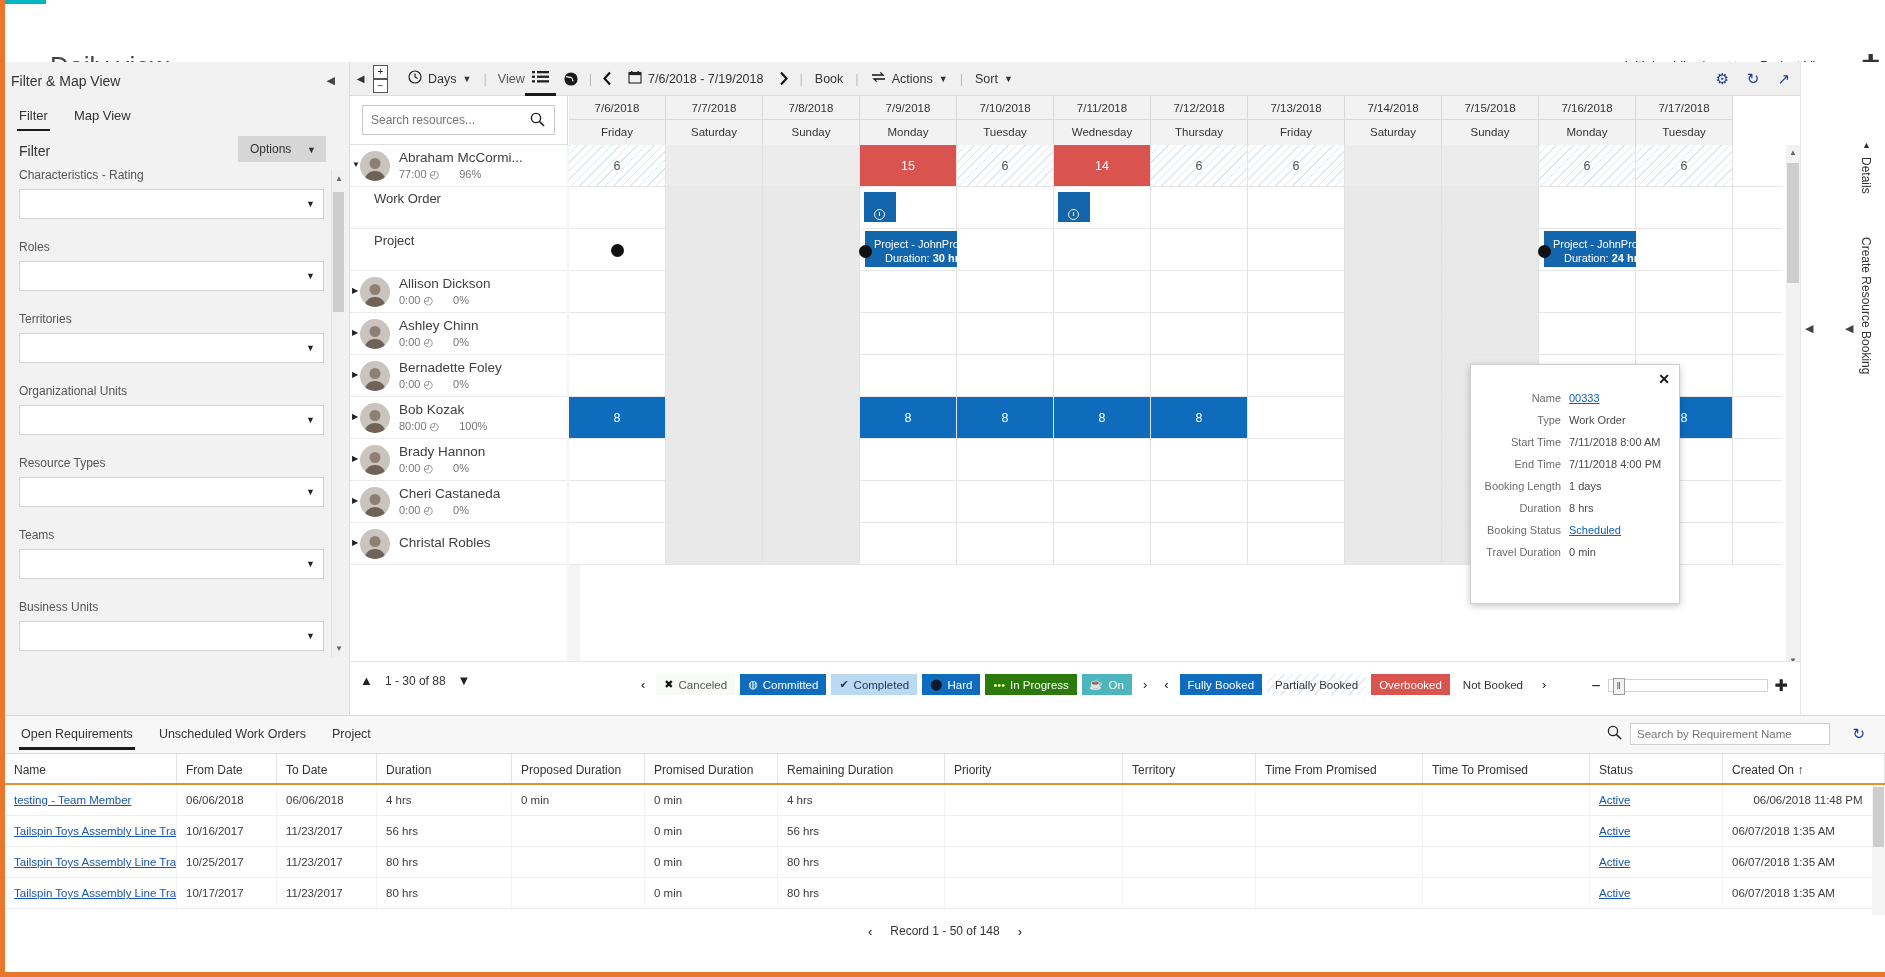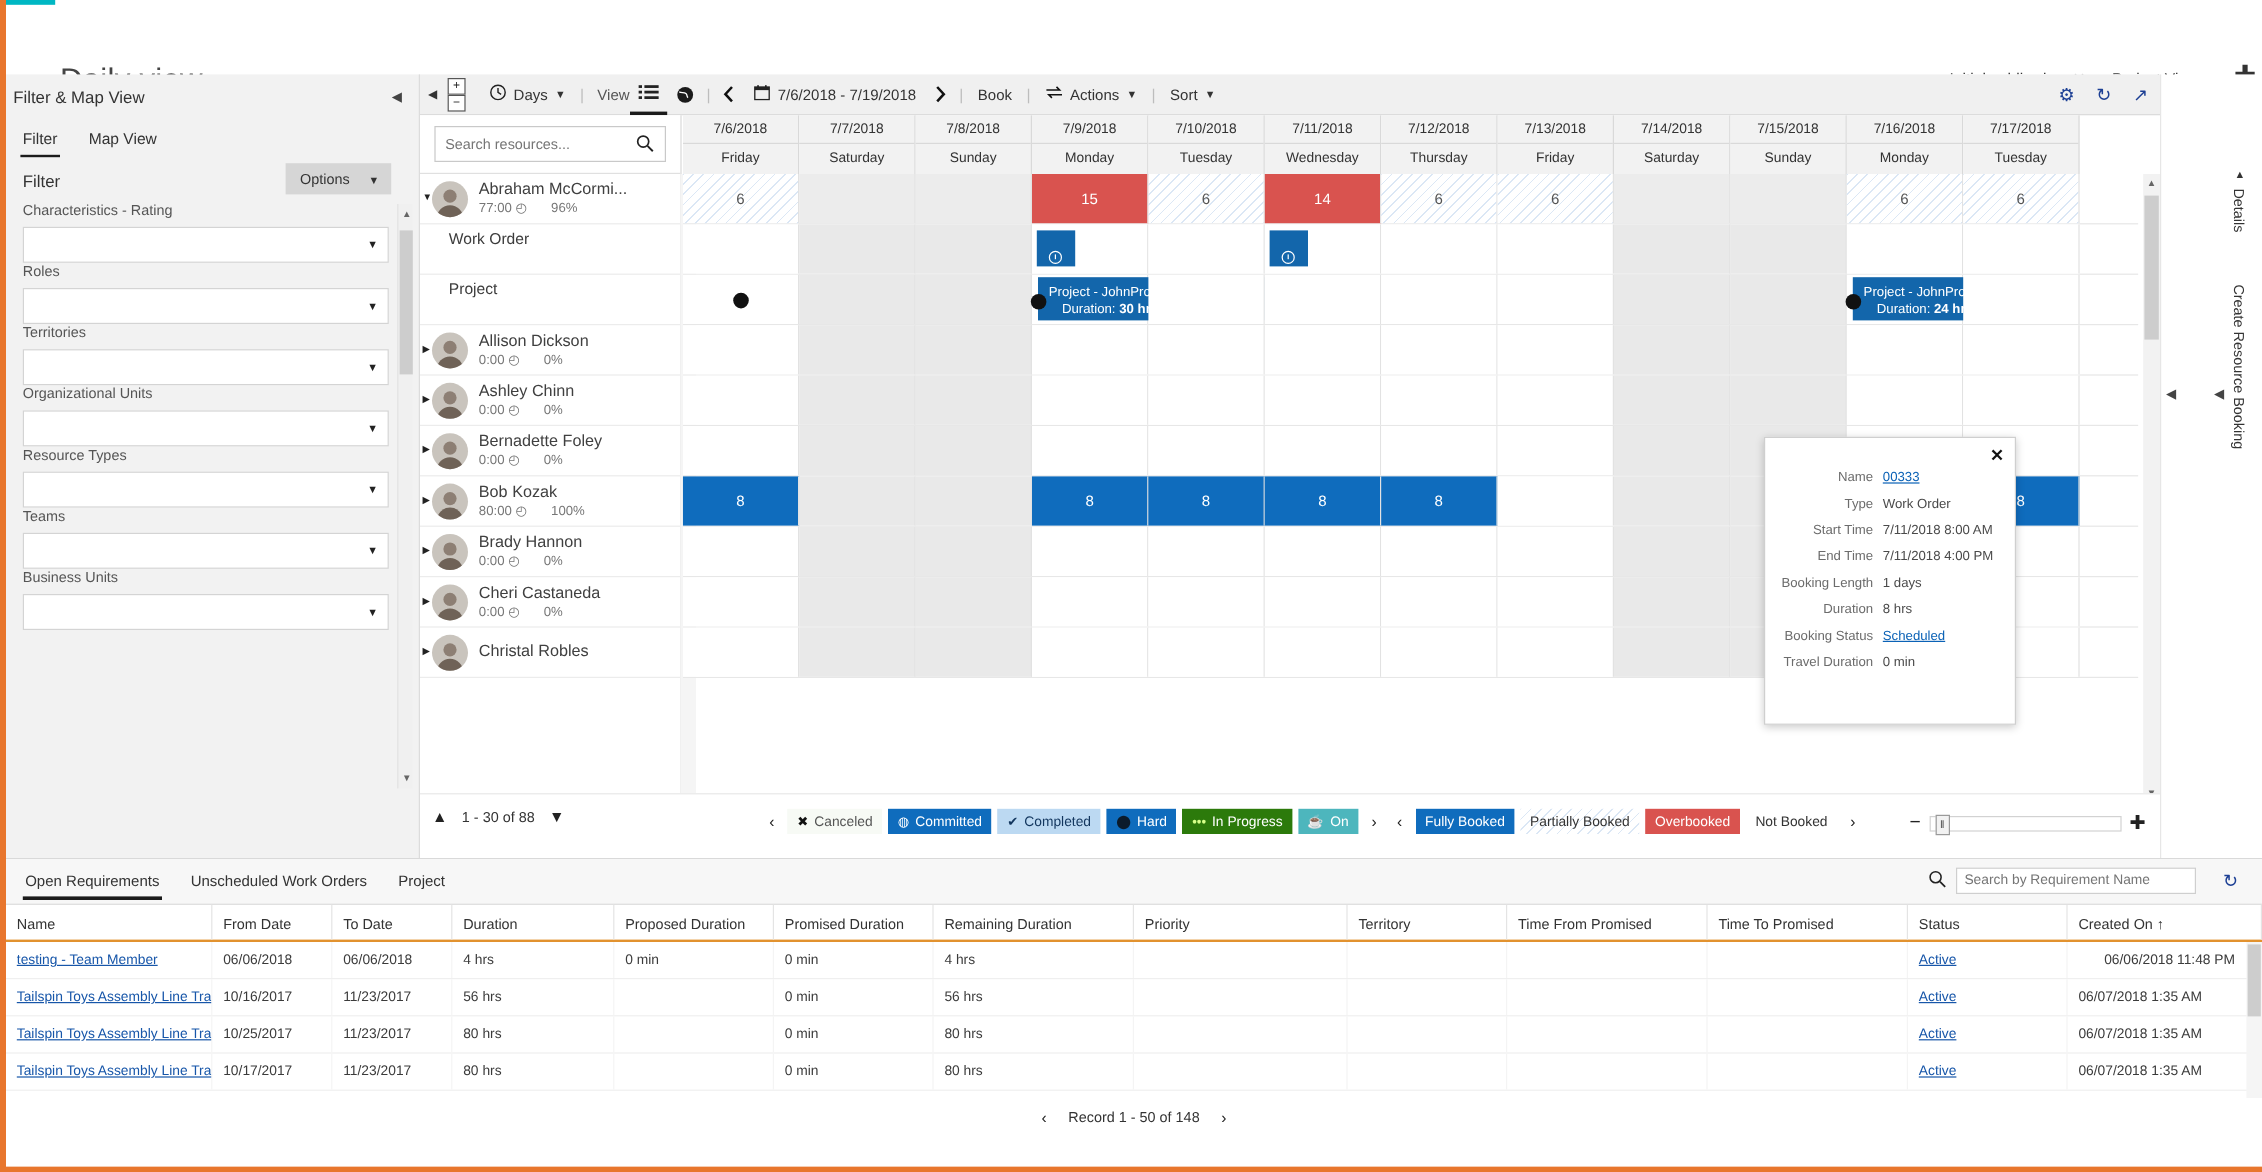--- a/index.html
+++ b/index.html
@@ -31,21 +31,21 @@
   #filter-panel-title { position:absolute; left:6px; top:11px; font-size:14px; color:#333; }
   #filter-collapse-icon { position:absolute; right:14px; top:12px; font-size:11px; color:#444; cursor:pointer; }
   #filter-tabs { position:absolute; left:12px; top:43px; display:flex; gap:22px; }
   .filter-tab { font-size:13px; color:#333; padding:3px 2px 6px 2px; cursor:pointer; }
   .filter-tab.active { border-bottom:2px solid #1b1b1b; }
   #filter-subhead { position:absolute; left:0; top:73px; width:345px; height:33px; }
   #filter-subhead-label { position:absolute; left:14px; top:8px; font-size:14px; color:#333; }
   #options-button { position:absolute; right:24px; top:1px; width:88px; height:26px; background:#d6d6d6; border:none; font-family:"Liberation Sans",sans-serif; font-size:12px; color:#333; cursor:pointer; text-align:left; padding-left:12px; }
   #options-button .caret { position:absolute; right:10px; top:9px; }
   #filter-scroll { position:absolute; left:0; top:106px; width:345px; height:490px; overflow:hidden; }
-  .filter-field { padding:0 26px 0 14px; }
+  .filter-field { padding:0 26px 0 14px; margin-bottom:21px; }
   .filter-label { font-size:12px; color:#555; margin-bottom:7px; }
   .filter-input { position:relative; height:30px; background:#fff; border:1px solid #d4d4d4; }
   .filter-input .caret { position:absolute; right:8px; top:9px; font-size:9px; color:#222; }
   #filter-scrollbar { position:absolute; right:5px; top:108px; width:13px; height:487px; background:#f0f0f0; border-left:1px solid #e2e2e2; }
   #filter-scrollbar .thumb { position:absolute; left:1px; top:22px; width:11px; height:120px; background:#cdcdcd; }
   #filter-scrollbar .arrow-up { position:absolute; left:3px; top:4px; font-size:8px; color:#666; }
   #filter-scrollbar .arrow-dn { position:absolute; left:3px; bottom:4px; font-size:8px; color:#666; }
   #filter-footer { position:absolute; left:0; bottom:22px; width:345px; height:44px; background:#ececec; }
   #search-button { position:absolute; right:22px; top:8px; width:70px; height:28px; background:#d6d6d6; border:none; font-family:"Liberation Sans",sans-serif; font-size:13px; color:#222; cursor:pointer; }
 

